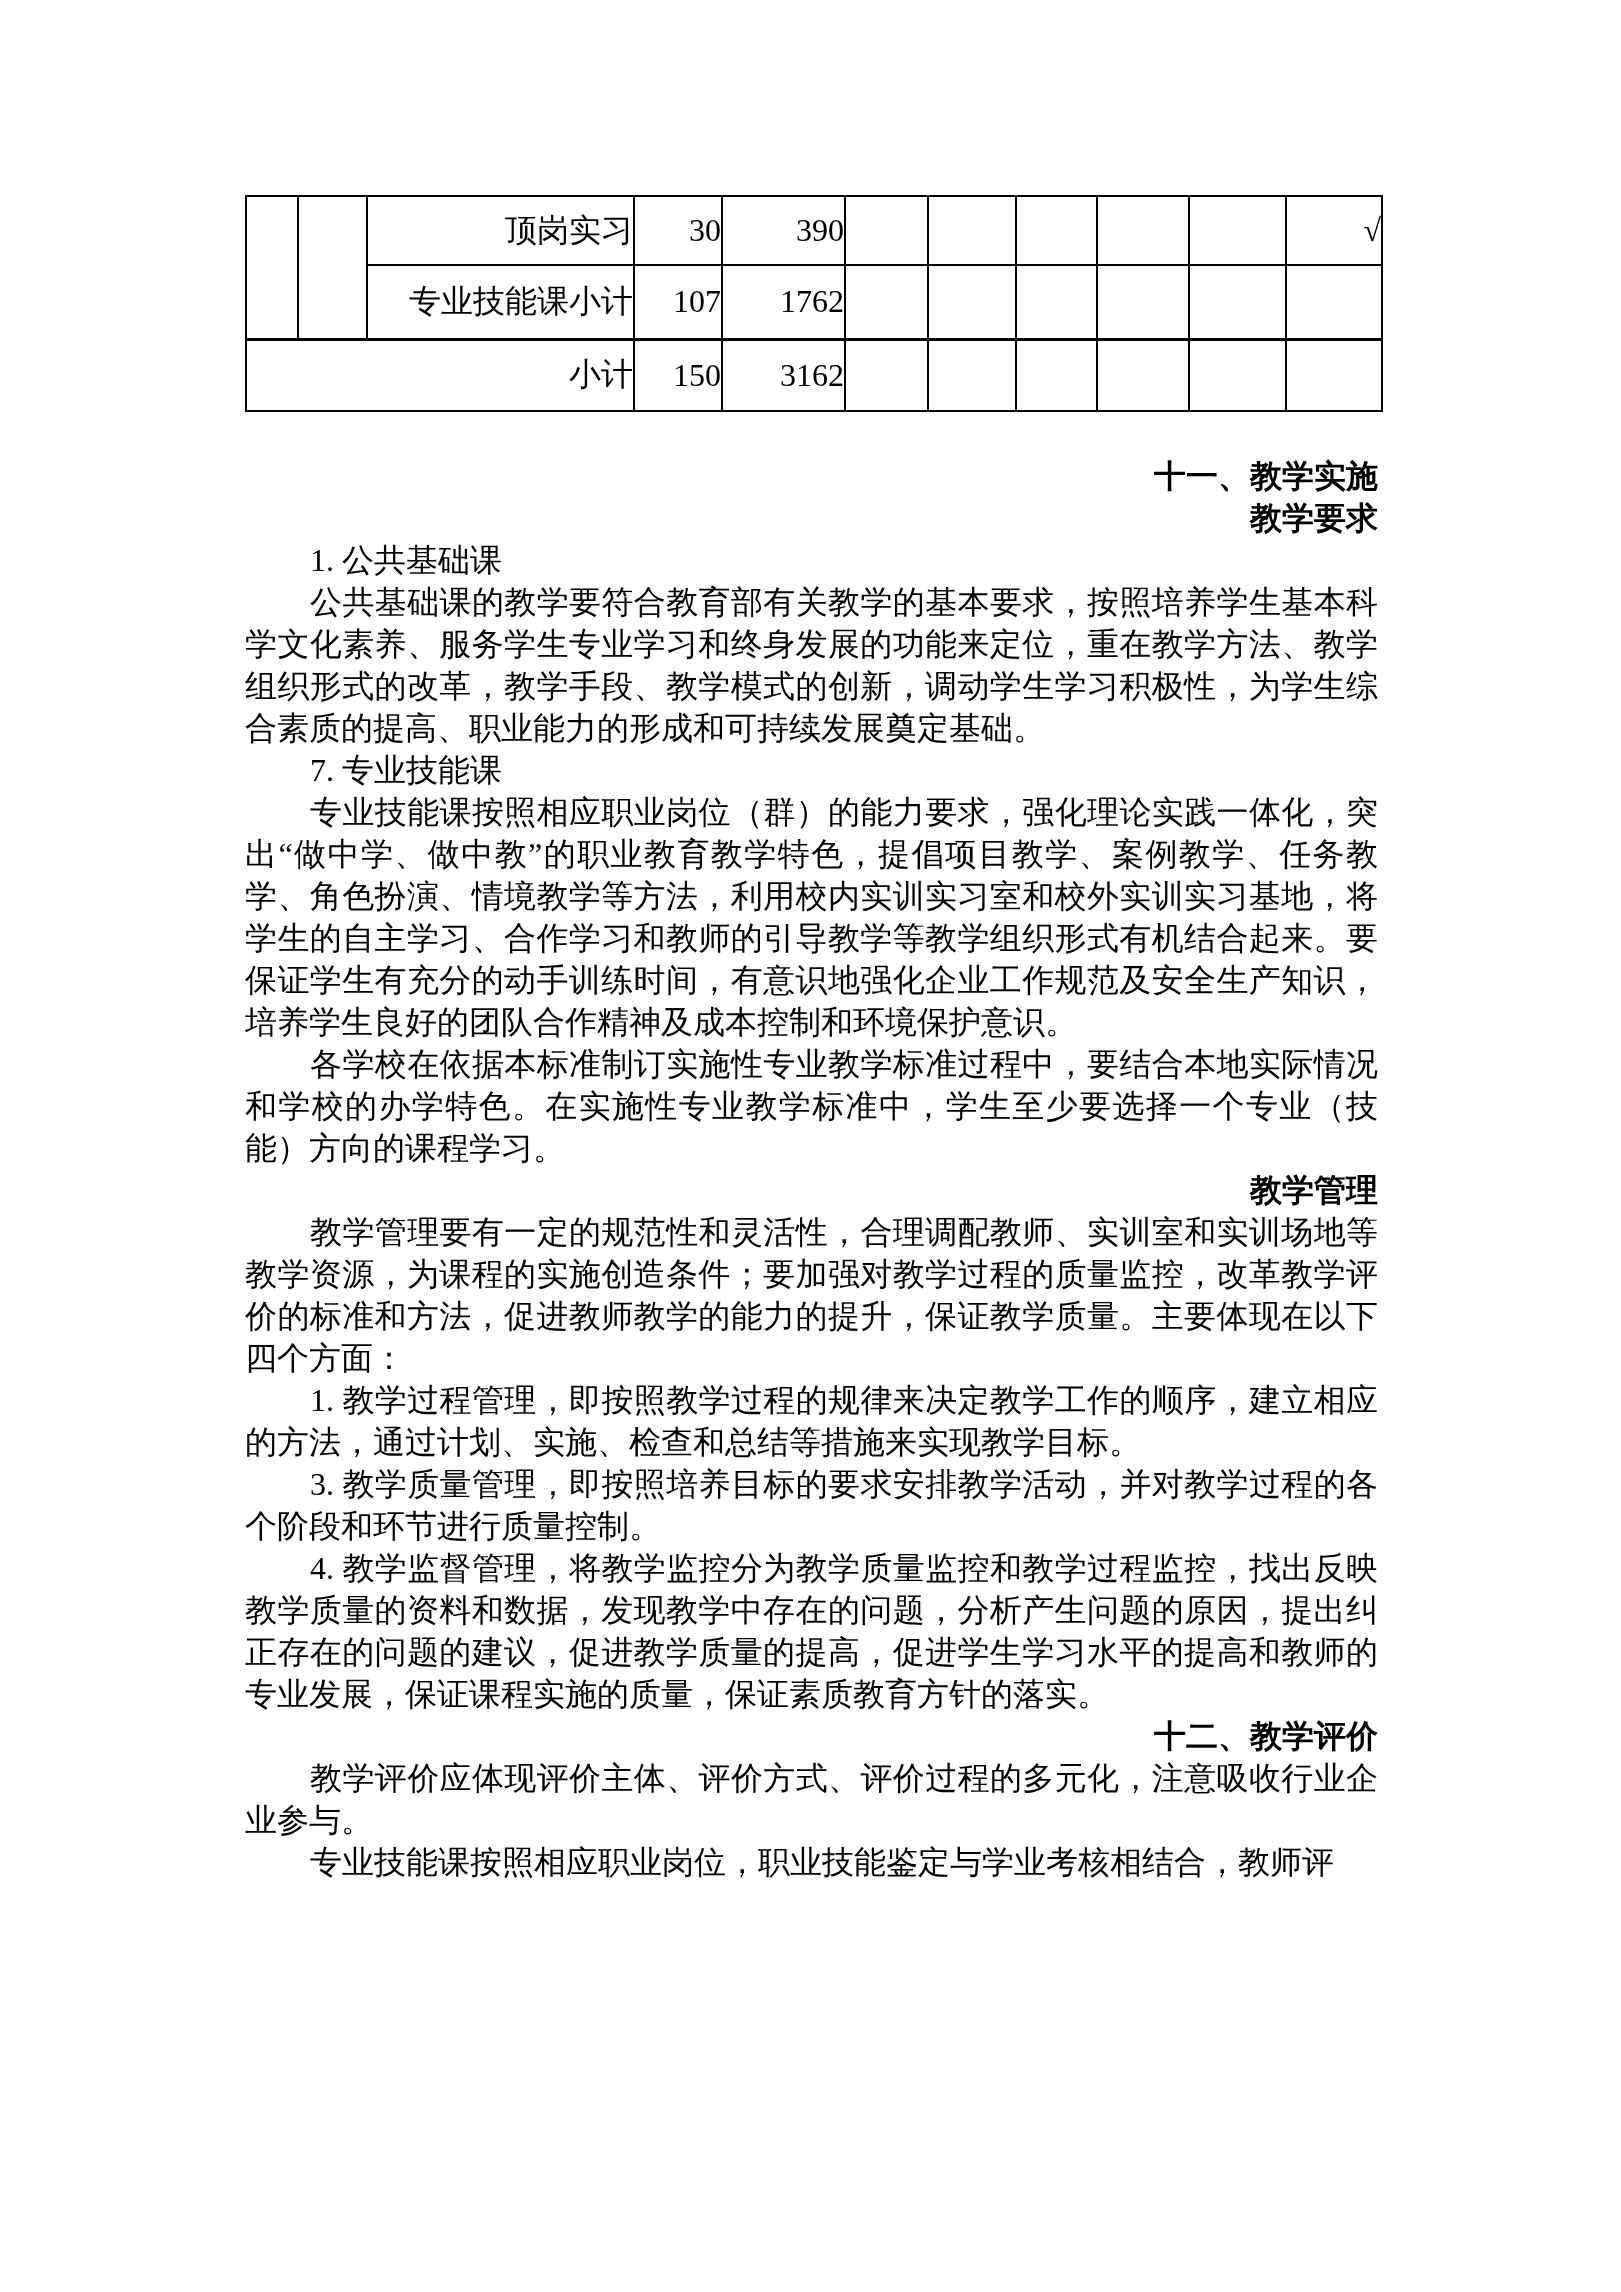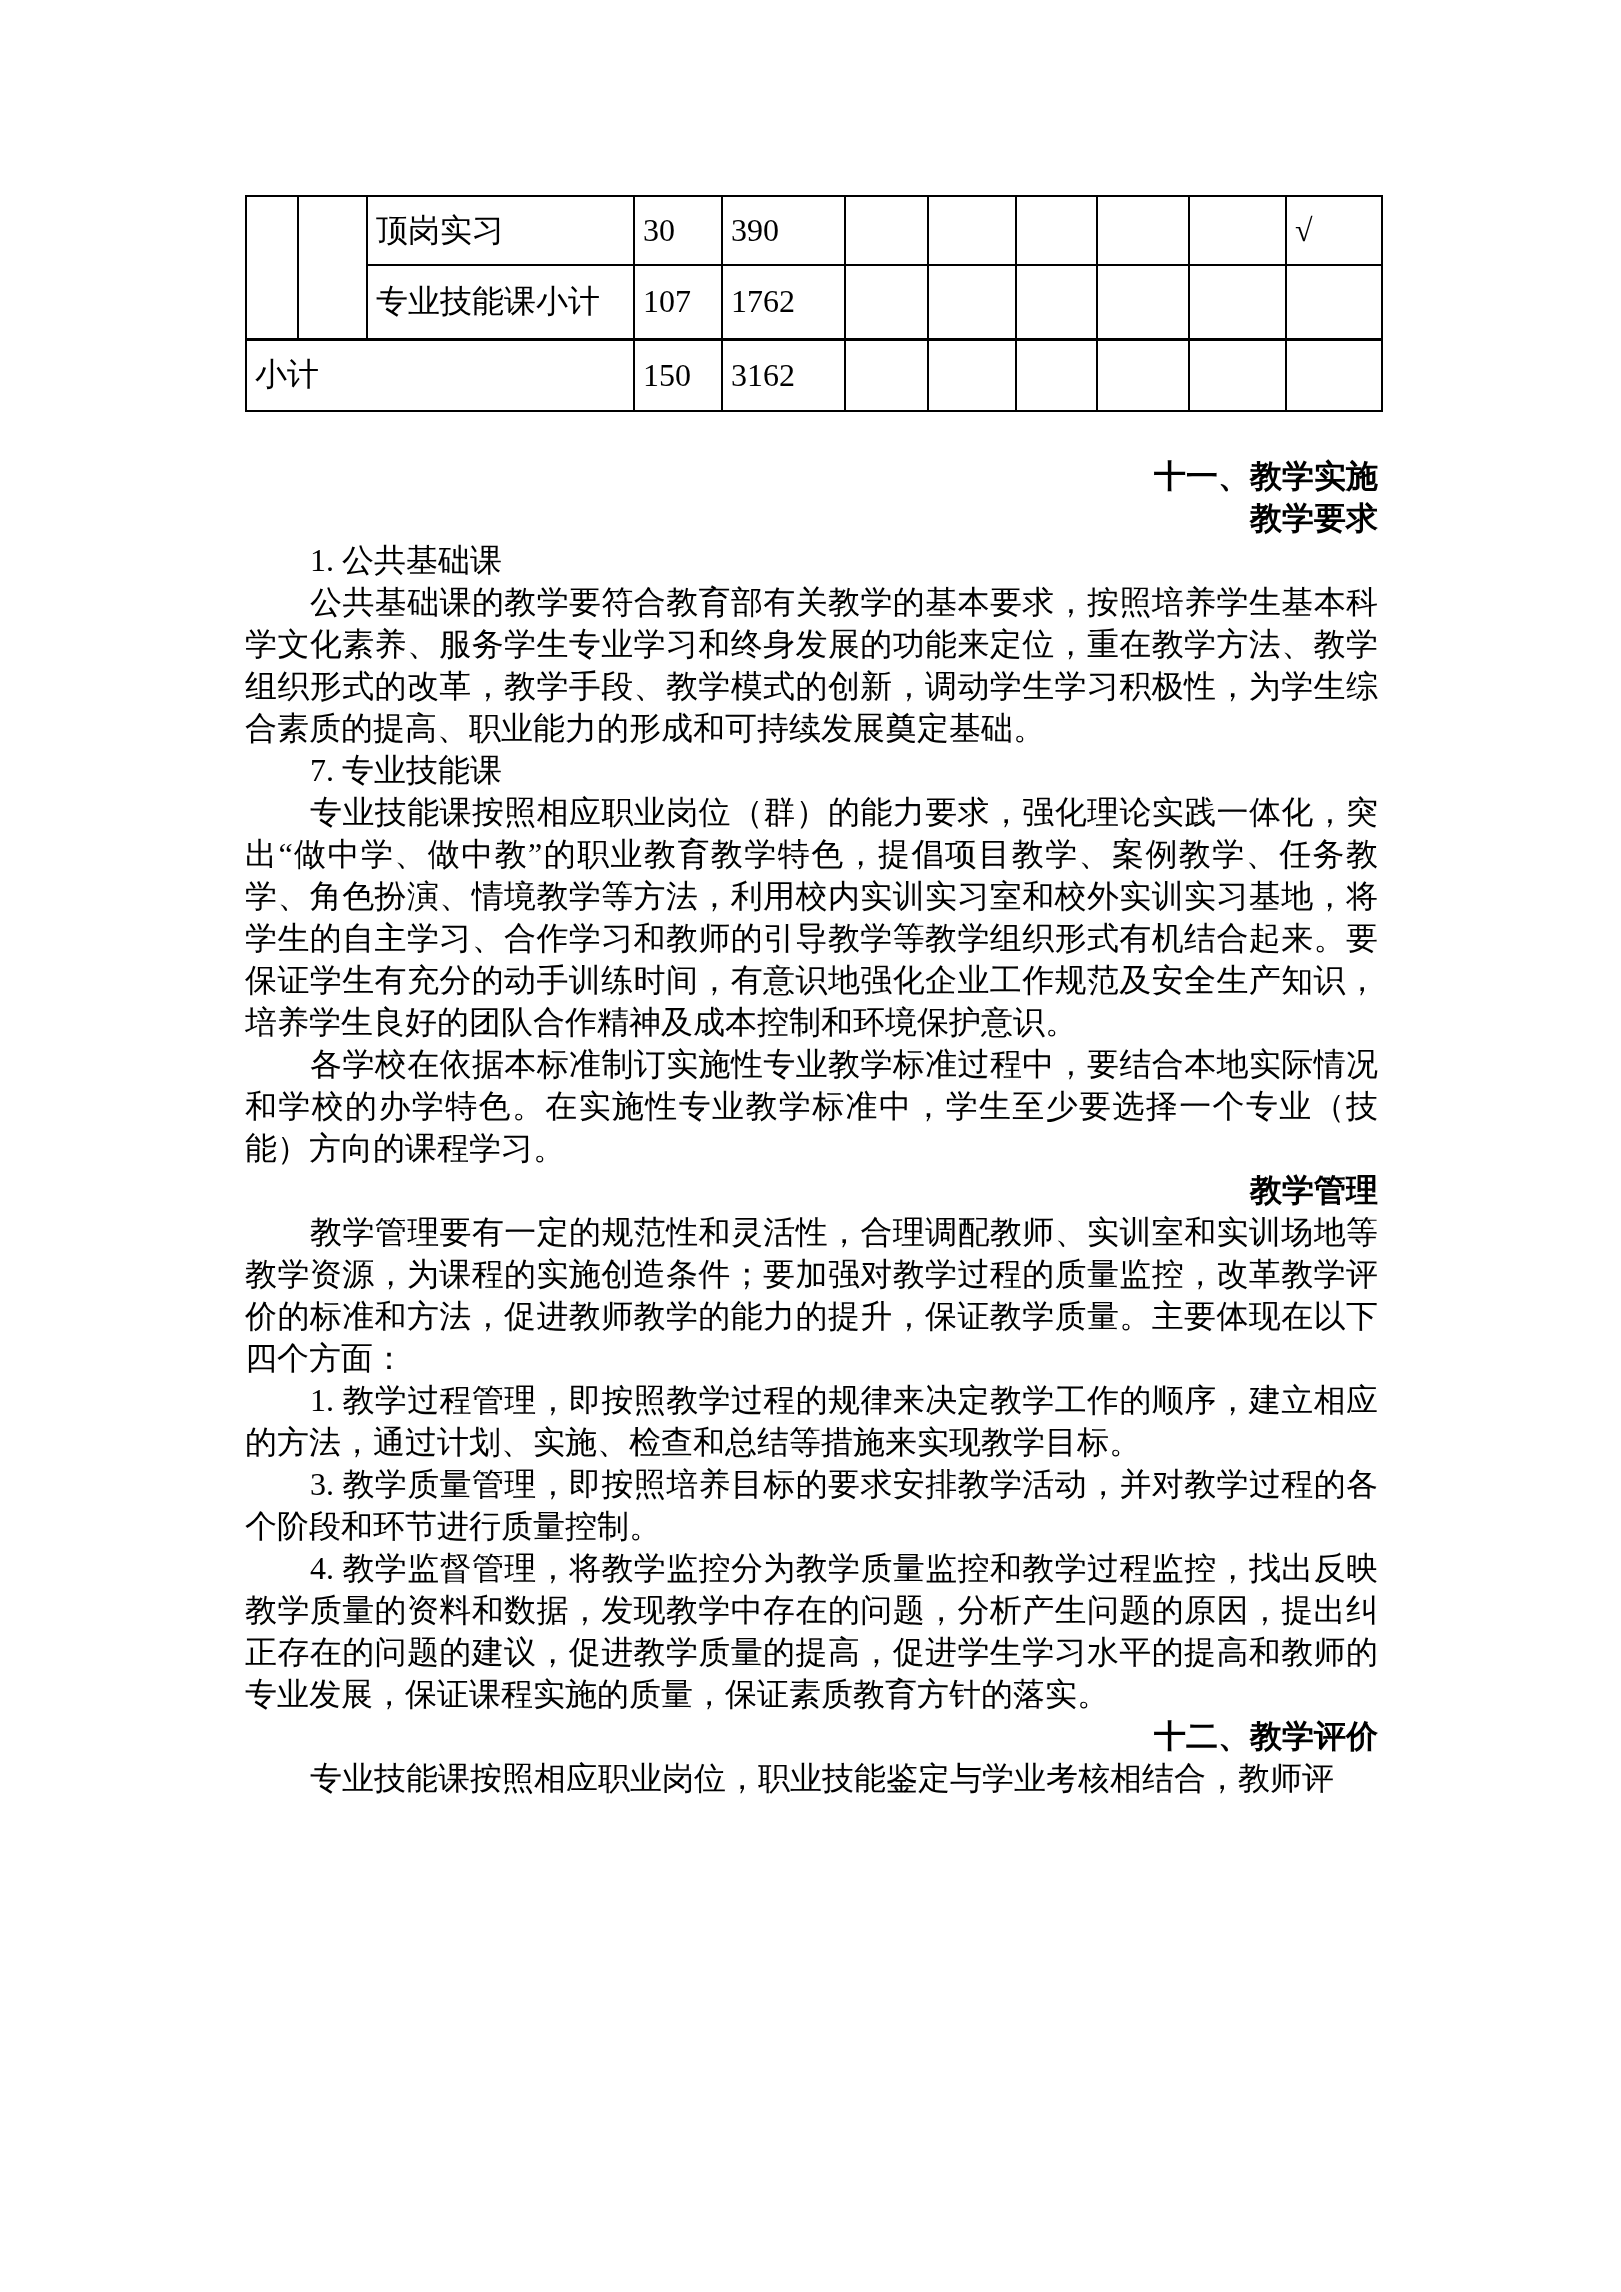--- a/index.html
+++ b/index.html
@@ -24,25 +24,25 @@
     top: 195px;
     width: 1136px;
   }
   table.curriculum {
     border-collapse: collapse;
     table-layout: fixed;
     width: 1136px;
   }
   table.curriculum td {
     border: 2px solid #000000;
-    text-align: left;
+    text-align: right;
     vertical-align: middle;
     font-size: 32px;
     font-family: "Liberation Serif", "DejaVu Serif", serif;
-    padding: 8px;
+    padding: 0;
     overflow: hidden;
     white-space: nowrap;
   }
   tr.row-internship  { height: 69px; }
   tr.row-skill-total { height: 74px; }
   tr.row-grand-total { height: 72px; }
   tr.row-grand-total td { border-top: 3.9px solid #000000; }
 
   
   .text-block {
@@ -131,17 +131,18 @@
     <p>公共基础课的教学要符合教育部有关教学的基本要求，按照培养学生基本科学文化素养、服务学生专业学习和终身发展的功能来定位，重在教学方法、教学组织形式的改革，教学手段、教学模式的创新，调动学生学习积极性，为学生综合素质的提高、职业能力的形成和可持续发展奠定基础。</p>
     <p>7. 专业技能课</p>
     <p>专业技能课按照相应职业岗位（群）的能力要求，强化理论实践一体化，突出“做中学、做中教”的职业教育教学特色，提倡项目教学、案例教学、任务教学、角色扮演、情境教学等方法，利用校内实训实习室和校外实训实习基地，将学生的自主学习、合作学习和教师的引导教学等教学组织形式有机结合起来。要保证学生有充分的动手训练时间，有意识地强化企业工作规范及安全生产知识，培养学生良好的团队合作精神及成本控制和环境保护意识。</p>
     <p>各学校在依据本标准制订实施性专业教学标准过程中，要结合本地实际情况和学校的办学特色。在实施性专业教学标准中，学生至少要选择一个专业（技能）方向的课程学习。</p>
     <p class="heading">教学管理</p>
     <p>教学管理要有一定的规范性和灵活性，合理调配教师、实训室和实训场地等教学资源，为课程的实施创造条件；要加强对教学过程的质量监控，改革教学评价的标准和方法，促进教师教学的能力的提升，保证教学质量。主要体现在以下四个方面：</p>
     <p>1. 教学过程管理，即按照教学过程的规律来决定教学工作的顺序，建立相应的方法，通过计划、实施、检查和总结等措施来实现教学目标。</p>
     <p>3. 教学质量管理，即按照培养目标的要求安排教学活动，并对教学过程的各个阶段和环节进行质量控制。</p>
     <p>4. 教学监督管理，将教学监控分为教学质量监控和教学过程监控，找出反映教学质量的资料和数据，发现教学中存在的问题，分析产生问题的原因，提出纠正存在的问题的建议，促进教学质量的提高，促进学生学习水平的提高和教师的专业发展，保证课程实施的质量，保证素质教育方针的落实。</p>
     <p class="heading">十二、教学评价</p>
+    <p>教学评价应体现评价主体、评价方式、评价过程的多元化，注意吸收行业企业参与。</p>
     <p>专业技能课按照相应职业岗位，职业技能鉴定与学业考核相结合，教师评</p>
   </div>
 
 </div>
 
 
 </body></html>

